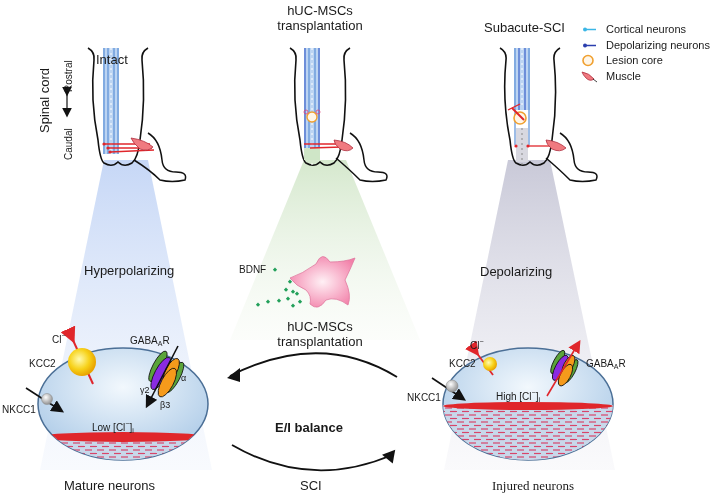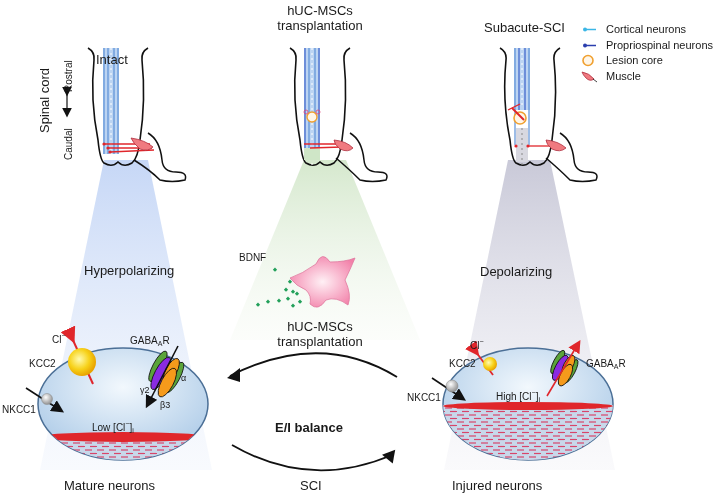--- a/index.html
+++ b/index.html
@@ -214,21 +214,21 @@
     </span>
     <span>Cortical neurons</span>
   </div>
   <div class="legend-row">
     <span class="legend-sym">
       <svg width="18" height="15">
           <line x1="5" y1="7.5" x2="16" y2="7.5" stroke="#2b3fae" stroke-width="1.5"></line>
           <circle cx="5" cy="7.5" r="2" fill="#2b3fae"></circle>
         </svg>
     </span>
-    <span>Propriospinal neurons</span>
+    <span>Depolarizing neurons</span>
   </div>
   <div class="legend-row">
     <span class="legend-sym">
       <svg width="18" height="15">
           <circle cx="8" cy="7.5" r="5" fill="#fff6e8" stroke="#f0a030" stroke-width="1.6"></circle>
         </svg>
     </span>
     <span>Lesion core</span>
   </div>
   <div class="legend-row">
@@ -238,21 +238,21 @@
           <line x1="13" y1="10" x2="17" y2="13" stroke="#111" stroke-width="0.8"></line>
         </svg>
     </span>
     <span>Muscle</span>
   </div>
 </div>
 
 <div class="lbl" style="left:59px;top:263px;margin-left:25px;">Hyperpolarizing</div>
 <div class="lbl" style="left:480px;top:264px;">Depolarizing</div>
 
-<div class="lbl sm" style="left:239px;top:250px;">BDNF</div>
+<div class="lbl sm" style="left:239px;top:262px;">BDNF</div>
 <div class="lbl" style="left:270px;top:319px;width:100px;">
   <div>hUC-MSCs</div>
   <div>transplantation</div>
 </div>
 <div class="lbl bold" style="left:275px;top:420px;">E/I balance</div>
 <div class="lbl" style="left:300px;top:478px;">SCI</div>
 
 <div class="lbl sm" style="left:52px;top:328px;"><span>Cl</span><sup class="s">−</sup></div>
 <div class="lbl sm" style="left:29px;top:356px;">KCC2</div>
 <div class="lbl sm" style="left:2px;top:402px;">NKCC1</div>
@@ -261,13 +261,13 @@
 <div class="lbl xs" style="left:140px;top:383px;">γ2</div>
 <div class="lbl xs" style="left:160px;top:398px;">β3</div>
 <div class="lbl sm" style="left:92px;top:416px;"><span>Low [Cl</span><sup class="s">−</sup>]<sub class="s">i</sub></div>
 <div class="lbl" style="left:64px;top:478px;">Mature neurons</div>
 
 <div class="lbl sm" style="left:470px;top:334px;"><span>Cl</span><sup class="s">−</sup></div>
 <div class="lbl sm" style="left:449px;top:356px;">KCC2</div>
 <div class="lbl sm" style="left:407px;top:390px;">NKCC1</div>
 <div class="lbl sm" style="left:586px;top:356px;"><span>GABA</span><sub class="s">A</sub><span>R</span></div>
 <div class="lbl sm" style="left:496px;top:385px;"><span>High [Cl</span><sup class="s">−</sup>]<sub class="s">i</sub></div>
-<div class="lbl" style="left:452px;top:478px;">Injured neurons</div>
+<div class="lbl" style="left:492px;top:478px;font-family:Liberation Serif, serif;">Injured neurons</div>
 
 </body></html>

